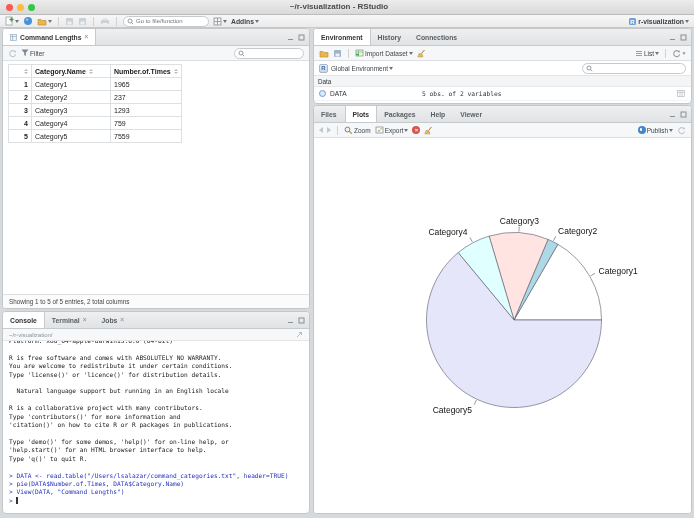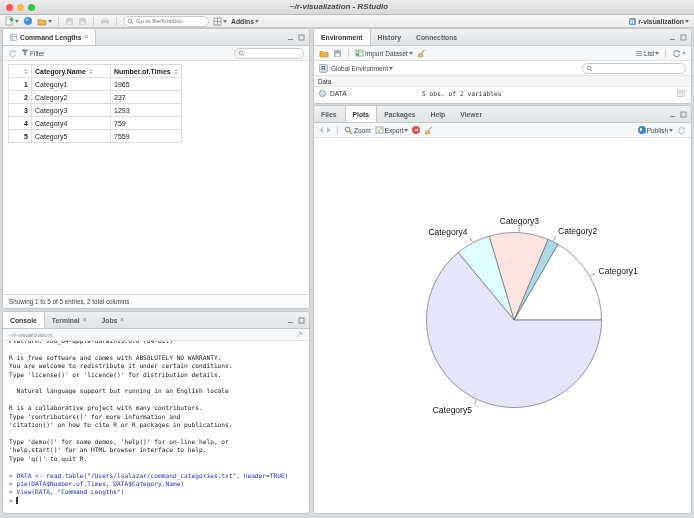--- a/index.html
+++ b/index.html
@@ -4,21 +4,21 @@
 <style>
   html,body{margin:0;padding:0;}
   body{width:694px;height:518px;font-family:"Liberation Sans",sans-serif;-webkit-font-smoothing:antialiased;}
   .window{position:relative;width:694px;height:518px;background:#d7dadc;overflow:hidden;}
 
   
   .titlebar{position:absolute;left:0;top:0;width:694px;height:14px;
     background:linear-gradient(#ececec,#d9d9d9);border-bottom:1px solid #bcbcbc;}
   .lights{position:absolute;left:6px;top:3.5px;display:flex;gap:4px;}
   .light{width:7px;height:7px;border-radius:50%;display:inline-block;}
-  .title{position:absolute;left:0;right:16px;top:2px;text-align:center;font-size:8px;font-weight:bold;color:#4a4a4a;font-style:italic;}
+  .title{position:absolute;left:0;right:16px;top:2px;text-align:center;font-size:8px;font-weight:bold;color:#4a4a4a;}
 
   
   .toolbar{position:absolute;left:0;top:15px;width:694px;height:13px;
     background:linear-gradient(#f7f7f7,#ebebeb);border-bottom:1px solid #c9c9c9;
     display:flex;align-items:center;padding:0 5px;box-sizing:border-box;gap:4px;}
   .tbtn{display:inline-flex;align-items:center;gap:1px;}
   .caret{width:0;height:0;border-left:2.5px solid transparent;border-right:2.5px solid transparent;border-top:3px solid #6e7479;display:inline-block;}
   .caret.light{border-top-color:#9aa0a5;}
   .tsep{width:1px;height:9px;background:#d2d2d2;margin:0 2px;}
   .tlabel{font-size:6.8px;font-weight:bold;color:#3f454a;}

